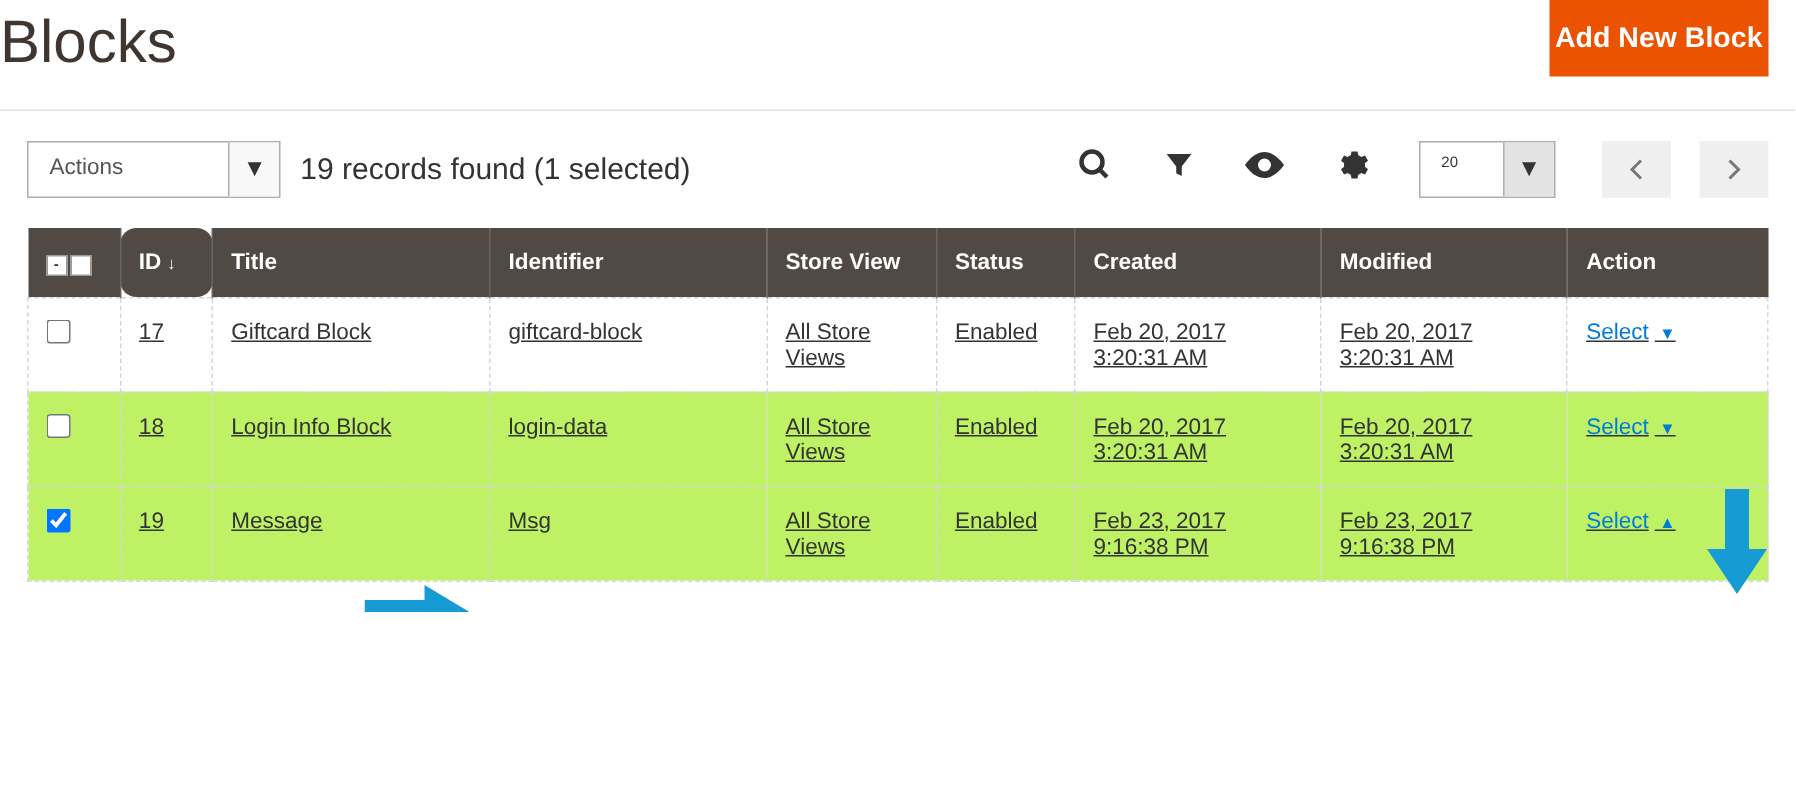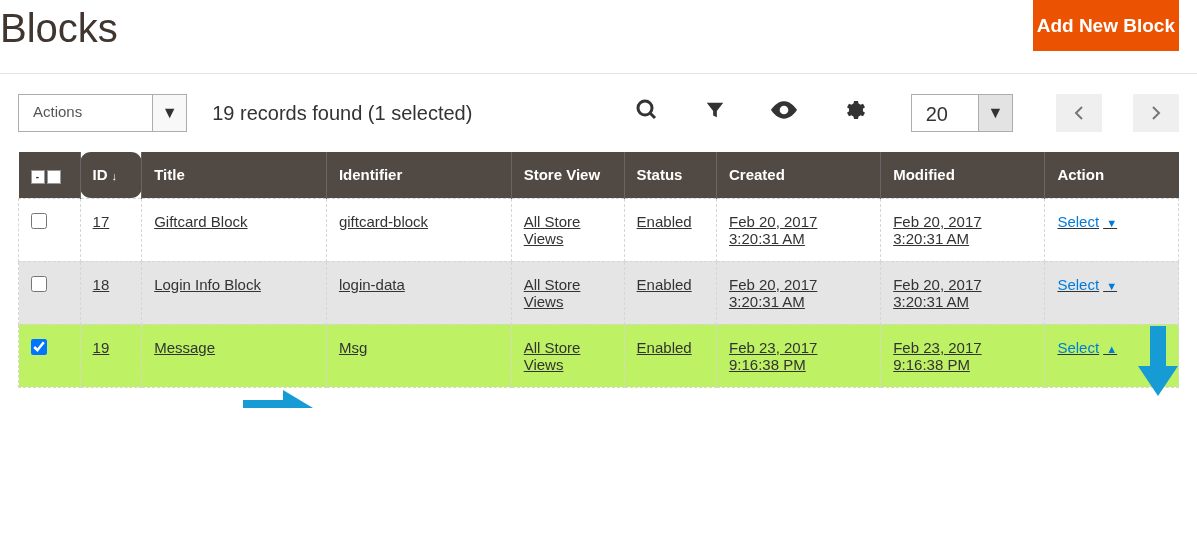--- a/index.html
+++ b/index.html
@@ -2,38 +2,38 @@
 <html><head>
 <meta charset="utf-8">
 <style>
   * { box-sizing: border-box; margin: 0; padding: 0; }
   body { font-family: 'Helvetica Neue', Arial, sans-serif; color: #333; background: #fff; }
   .page { width: 1197px; position: relative; }
   .header-row { display: flex; justify-content: space-between; padding: 0 18px 22px 0; border-bottom: 1px solid #e3e3e3; }
   .page-title { font-size: 40px; font-weight: 300; color: #41362f; margin-top: 6px; }
   .primary-btn { background: #eb5202; color: #fff; border: none; padding: 14px 4px; font-size: 19px; font-weight: 600; cursor: pointer; }
 
-  .toolbar { display: flex; align-items: center; padding: 18px 18px 18px 18px; gap: 21px; }
+  .toolbar { display: flex; align-items: center; padding: 18px 18px 18px 18px; gap: 9px; }
   .actions-dd { display: flex; border: 1px solid #adadad; height: 38px; }
   .actions-dd .label { padding: 8px 70px 8px 14px; color: #555; font-size: 15px; }
   .actions-dd .caret { width: 34px; border-left: 1px solid #adadad; background: #f8f8f8; display: flex; align-items: center; justify-content: center; cursor: pointer; }
   .records-found { color: #333; font-size: 20px; margin-left: 4px; }
   .spacer { flex: 1; }
   .tool-icon { font-size: 22px; cursor: pointer; color: #333; padding: 6px 12px; }
   .per-page { display: flex; border: 1px solid #adadad; height: 38px; margin: 0 12px; }
-  .per-page .val { padding: 8px 30px 8px 14px; font-size: 20px; }
+  .per-page .val { padding: 8px 30px 8px 14px; font-size: 10px; }
   .per-page .caret { width: 34px; border-left: 1px solid #adadad; background: #e3e3e3; display: flex; align-items: center; justify-content: center; cursor: pointer; }
   .pager-btn { width: 46px; height: 38px; background: #efefef; display: flex; align-items: center; justify-content: center; margin-left: 10px; cursor: pointer; color: #666; font-size: 18px; }
 
   .grid-wrap { padding: 0 18px 20px 18px; }
   table { width: 100%; border-collapse: collapse; }
   thead th { background: #514943; color: #fff; text-align: left; padding: 14px 12px; font-weight: 600; font-size: 15px; border-right: 1px solid #666; vertical-align: middle; }
   thead th:last-child { border-right: none; }
   tbody td { padding: 14px 12px; font-size: 15px; color: #333; border: 1px dashed #d6d6d6; vertical-align: top; text-decoration: underline; }
-  tbody tr.even { background: #e5e5e5; }
+  tbody tr.even { background: #bef264; }
   tbody tr.selected { background: #bef264; }
   .chk { width: 16px; height: 16px; }
   .sort-arrow { font-size: 11px; margin-left: 4px; }
   .select-link { color: #007bdb; cursor: pointer; font-size: 15px; }
   .select-link .caret-s { font-size: 11px; margin-left: 4px; }
   .hdr-chk { display: inline-flex; align-items: center; }
   .hdr-chk .box { width: 14px; height: 14px; background: #fff; border: 1px solid #999; display: inline-flex; align-items: center; justify-content: center; font-size: 10px; color: #333; }
   .hdr-chk .dd { width: 14px; height: 14px; background: #fff; border: 1px solid #999; margin-left: 2px; display: inline-flex; align-items: center; justify-content: center; font-size: 8px; }
 
   .big-arrow { position: absolute; }

